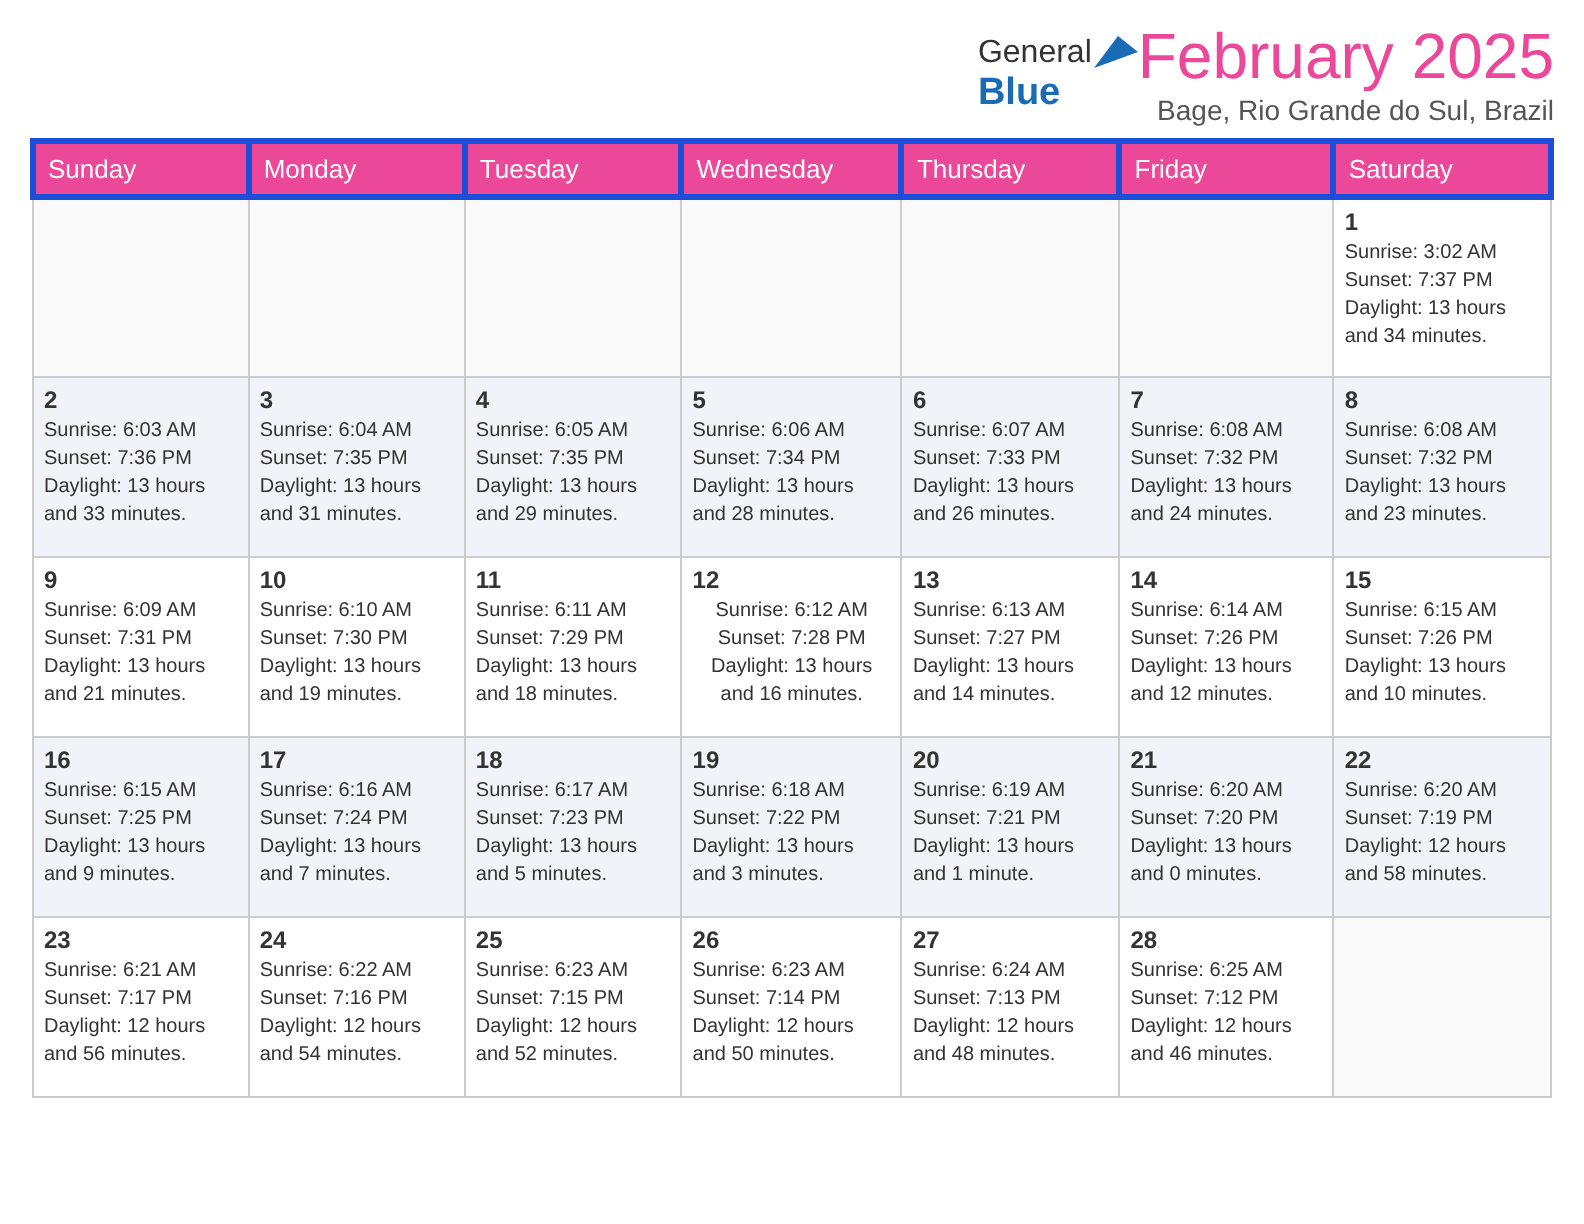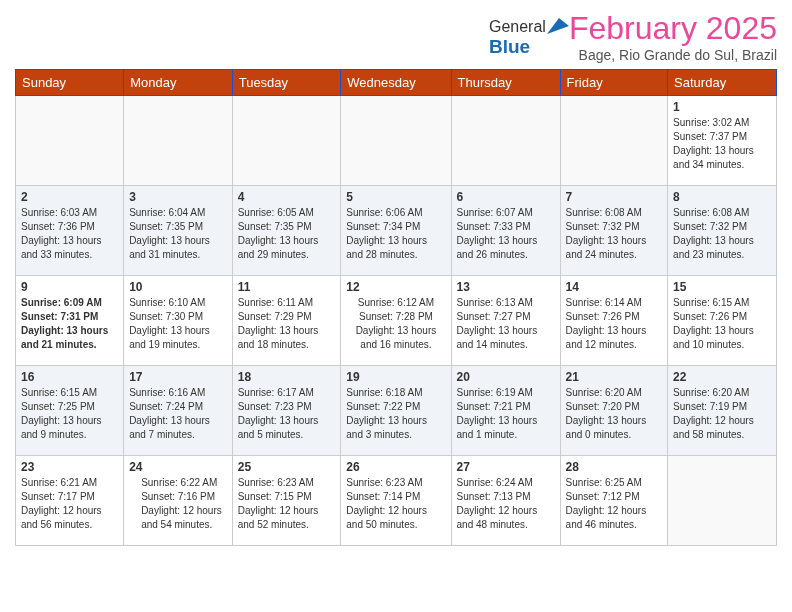--- a/index.html
+++ b/index.html
@@ -39,26 +39,26 @@
     .subtitle {
       font-size: 14px;
       color: #555;
     }
     .calendar {
       width: 100%;
       border-collapse: collapse;
       border: 1px solid #ccc;
     }
     .calendar th {
-      background-color: #c2410c;
+      background-color: #ec4899;
       color: #fff;
       font-size: 13px;
       font-weight: normal;
       padding: 5px 6px;
-      border: 1px solid #1d4ed8;
+      border: 3px solid #1d4ed8;
       text-align: left;
     }
     .calendar td {
       vertical-align: top;
       border: 1px solid #ccc;
       padding: 4px 5px;
       font-size: 10.5px;
       color: #333;
       height: 90px;
       width: 113px;
@@ -181,21 +181,21 @@
           <span class="day-num">8</span>
           <div class="day-info" style="white-space: pre-line;">Sunrise: 6:08 AM
 Sunset: 7:32 PM
 Daylight: 13 hours
 and 23 minutes.</div>
         </td>
       </tr>
       <tr>
         <td>
           <span class="day-num">9</span>
-          <div class="day-info" style="white-space: pre-line; font-weight: bold;">Sunrise: 6:09 AM
+          <div class="day-info" style="white-space: pre-line;">Sunrise: 6:09 AM
 Sunset: 7:31 PM
 Daylight: 13 hours
 and 21 minutes.</div>
         </td>
         <td>
           <span class="day-num">10</span>
           <div class="day-info" style="white-space: pre-line;">Sunrise: 6:10 AM
 Sunset: 7:30 PM
 Daylight: 13 hours
 and 19 minutes.</div>
@@ -290,21 +290,21 @@
       <tr>
         <td>
           <span class="day-num">23</span>
           <div class="day-info" style="white-space: pre-line;">Sunrise: 6:21 AM
 Sunset: 7:17 PM
 Daylight: 12 hours
 and 56 minutes.</div>
         </td>
         <td>
           <span class="day-num">24</span>
-          <div class="day-info" style="white-space: pre-line; margin-left: 12px;">Sunrise: 6:22 AM
+          <div class="day-info" style="white-space: pre-line;">Sunrise: 6:22 AM
 Sunset: 7:16 PM
 Daylight: 12 hours
 and 54 minutes.</div>
         </td>
         <td>
           <span class="day-num">25</span>
           <div class="day-info" style="white-space: pre-line;">Sunrise: 6:23 AM
 Sunset: 7:15 PM
 Daylight: 12 hours
 and 52 minutes.</div>

